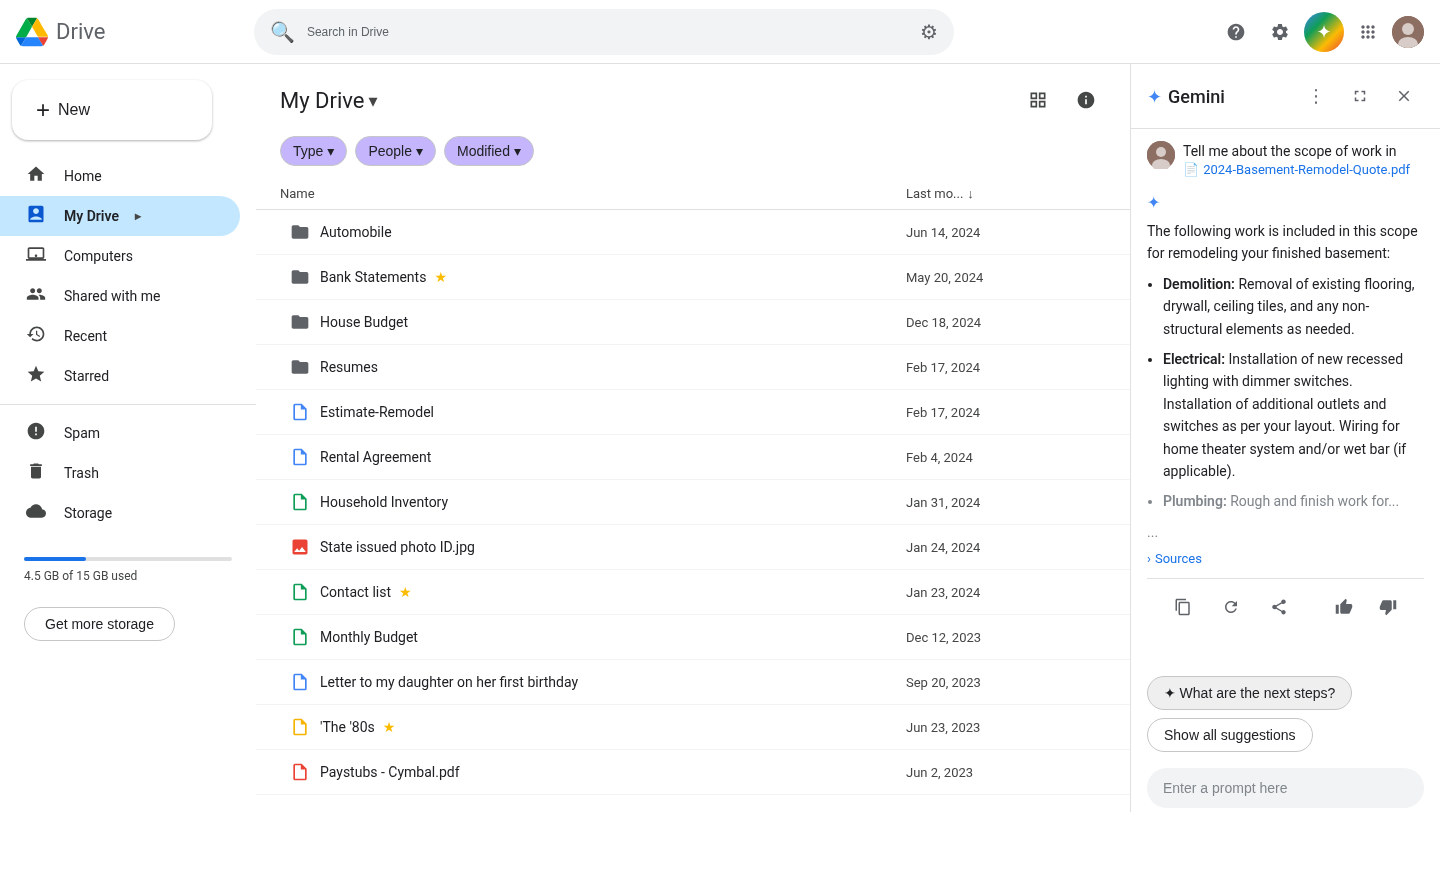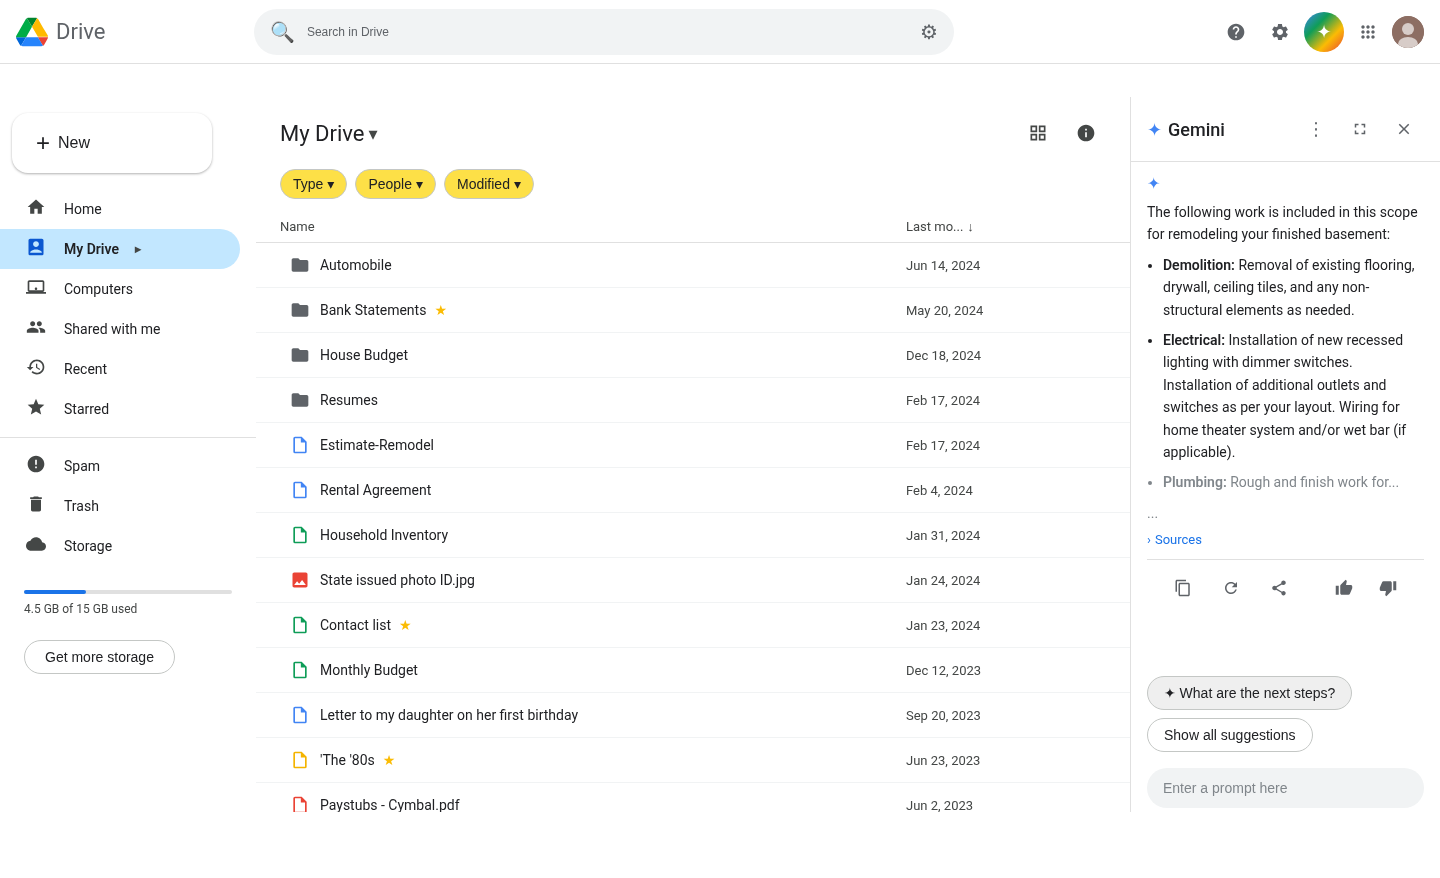--- a/index.html
+++ b/index.html
@@ -1,19 +1,19 @@
 <!DOCTYPE html>
 <html><head>
   <meta charset="utf-8">
   <style>
     * { box-sizing: border-box; margin: 0; padding: 0; }
     body { font-family: 'Google Sans', Roboto, Arial, sans-serif; background: #fff; color: #202124; font-size: 14px; overflow: hidden; }
 
     
-    .app { display: flex; flex-direction: column; height: 812px; gap: 33px; }
+    .app { display: flex; flex-direction: column; height: 812px; }
     .top-bar { display: flex; align-items: center; height: 64px; padding: 0 16px; border-bottom: 1px solid #e0e0e0; gap: 8px; flex-shrink: 0; }
     .main-area { display: flex; flex: 1; overflow: hidden; }
     .sidebar { width: 256px; flex-shrink: 0; padding: 8px 0; overflow-y: auto; border-right: none; }
     .content { flex: 1; overflow-y: auto; padding: 0; }
     .gemini-panel { width: 310px; flex-shrink: 0; border-left: 1px solid #e0e0e0; display: flex; flex-direction: column; }
 
     
     .logo-area { display: flex; align-items: center; gap: 8px; width: 230px; flex-shrink: 0; }
     .logo-icon { width: 32px; height: 32px; }
     .logo-text { font-size: 22px; color: #5f6368; font-weight: 400; }
@@ -38,21 +38,21 @@
     .storage-bar-bg { height: 4px; background: #e0e0e0; border-radius: 2px; margin: 8px 0; }
     .storage-bar-fill { height: 100%; background: #1a73e8; border-radius: 2px; width: 30%; }
     .storage-text { font-size: 12px; color: #444746; margin-bottom: 24px; }
     .get-storage-btn { border: 1px solid #c4c7c5; border-radius: 20px; background: white; padding: 8px 20px; font-size: 14px; cursor: pointer; color: #202124; }
 
     
     .content-header { display: flex; align-items: center; padding: 16px 24px 8px 24px; gap: 8px; }
     .drive-title { font-size: 22px; color: #202124; display: flex; align-items: center; gap: 4px; cursor: pointer; }
     .header-actions { margin-left: auto; display: flex; align-items: center; gap: 8px; }
     .filter-bar { display: flex; align-items: center; gap: 8px; padding: 8px 24px 12px 24px; }
-    .filter-btn { display: flex; align-items: center; gap: 4px; padding: 6px 12px; border: 1px solid #c4c7c5; border-radius: 20px; background: #fde047; cursor: pointer; font-size: 14px; color: #202124; }
+    .filter-btn { display: flex; align-items: center; gap: 4px; padding: 6px 12px; border: 1px solid #c4c7c5; border-radius: 20px; background: #c4b5fd; cursor: pointer; font-size: 14px; color: #202124; }
 
     
     .file-list-header { display: flex; align-items: center; padding: 8px 24px; border-bottom: 1px solid #e0e0e0; color: #444746; font-size: 13px; }
     .file-list-header .col-name { flex: 1; display: flex; align-items: center; gap: 4px; cursor: pointer; }
     .file-list-header .col-date { width: 160px; text-align: left; }
     .file-list-header .col-actions { width: 40px; }
     .file-row { display: flex; align-items: center; padding: 6px 24px; border-bottom: 1px solid #f1f3f4; cursor: pointer; }
     .file-icon { width: 40px; flex-shrink: 0; display: flex; align-items: center; justify-content: center; font-size: 20px; }
     .file-name { flex: 1; display: flex; align-items: center; gap: 8px; font-size: 14px; color: #202124; }
     .file-name .star { color: #fbbc04; font-size: 14px; }
@@ -501,20 +501,38 @@
           <button class="icon-btn">
             <svg width="18" height="18" viewBox="0 0 24 24" fill="#5f6368">
                 <path d="M19 6.41L17.59 5 12 10.59 6.41 5 5 6.41 10.59 12 5 17.59 6.41 19 12 13.41 17.59 19 19 17.59 13.41 12z"></path>
               </svg>
           </button>
         </div>
       </div>
 
       <div class="gemini-body">
 
+        <div class="gemini-user-msg">
+          <div class="gemini-user-avatar">
+            <svg width="28" height="28" viewBox="0 0 28 28" xmlns="http://www.w3.org/2000/svg">
+              <circle cx="14" cy="14" r="14" fill="#8d6e63"></circle>
+              <circle cx="14" cy="11" r="5" fill="#d7ccc8"></circle>
+              <ellipse cx="14" cy="24" rx="9" ry="6" fill="#d7ccc8"></ellipse>
+            </svg>
+          </div>
+          <div>
+            <div class="gemini-user-text">
+              <span>Tell me about the scope of work in</span>
+            </div>
+            <div class="gemini-file-ref">
+              <span style="color:#ea4335;">📄</span>
+              <span style="color:#1a73e8;">2024-Basement-Remodel-Quote.pdf</span>
+            </div>
+          </div>
+        </div>
 
         <div class="gemini-response">
           <div class="gemini-response-diamond">✦</div>
           <div class="gemini-response-text">
             <p style="margin-bottom:8px;">The following work is included in this scope for remodeling your finished basement:</p>
             <ul>
               <li><strong>Demolition:</strong> Removal of existing flooring, drywall, ceiling tiles, and any non-structural elements as needed.</li>
               <li><strong>Electrical:</strong> Installation of new recessed lighting with dimmer switches. Installation of additional outlets and switches as per your layout. Wiring for home theater system and/or wet bar (if applicable).</li>
               <li class="gemini-fade"><strong>Plumbing:</strong> Rough and finish work for...</li>
             </ul>

